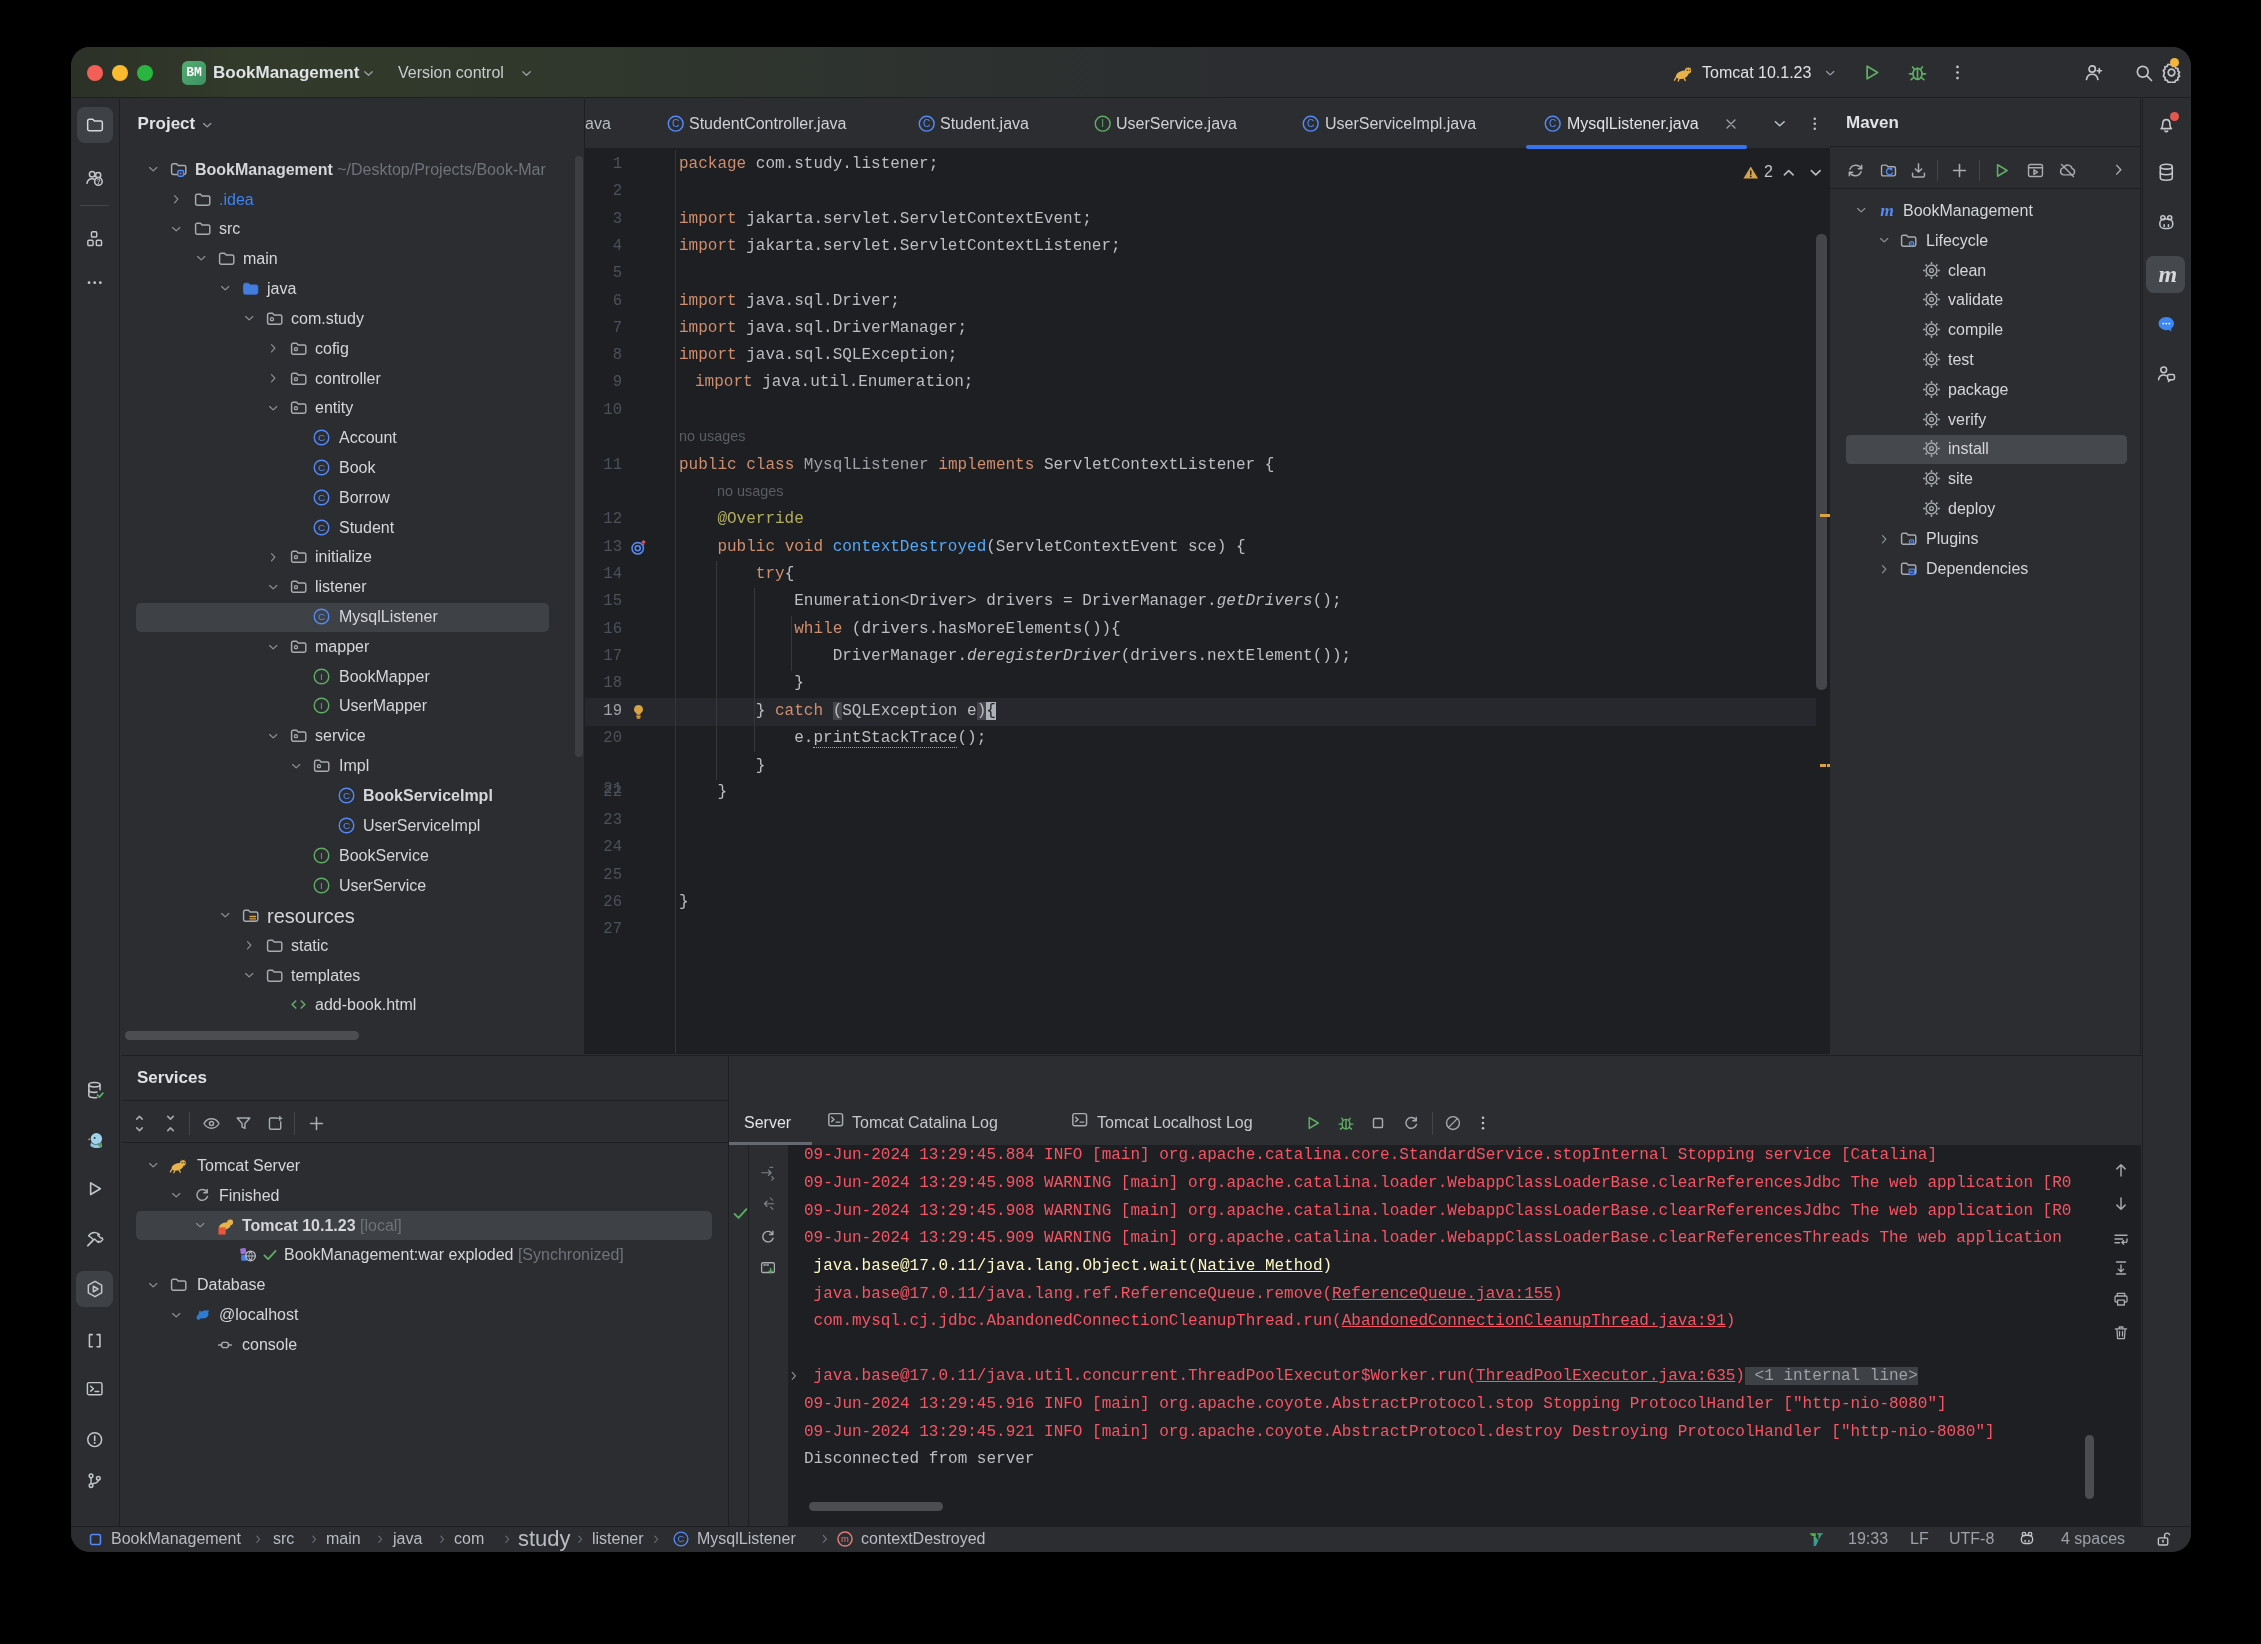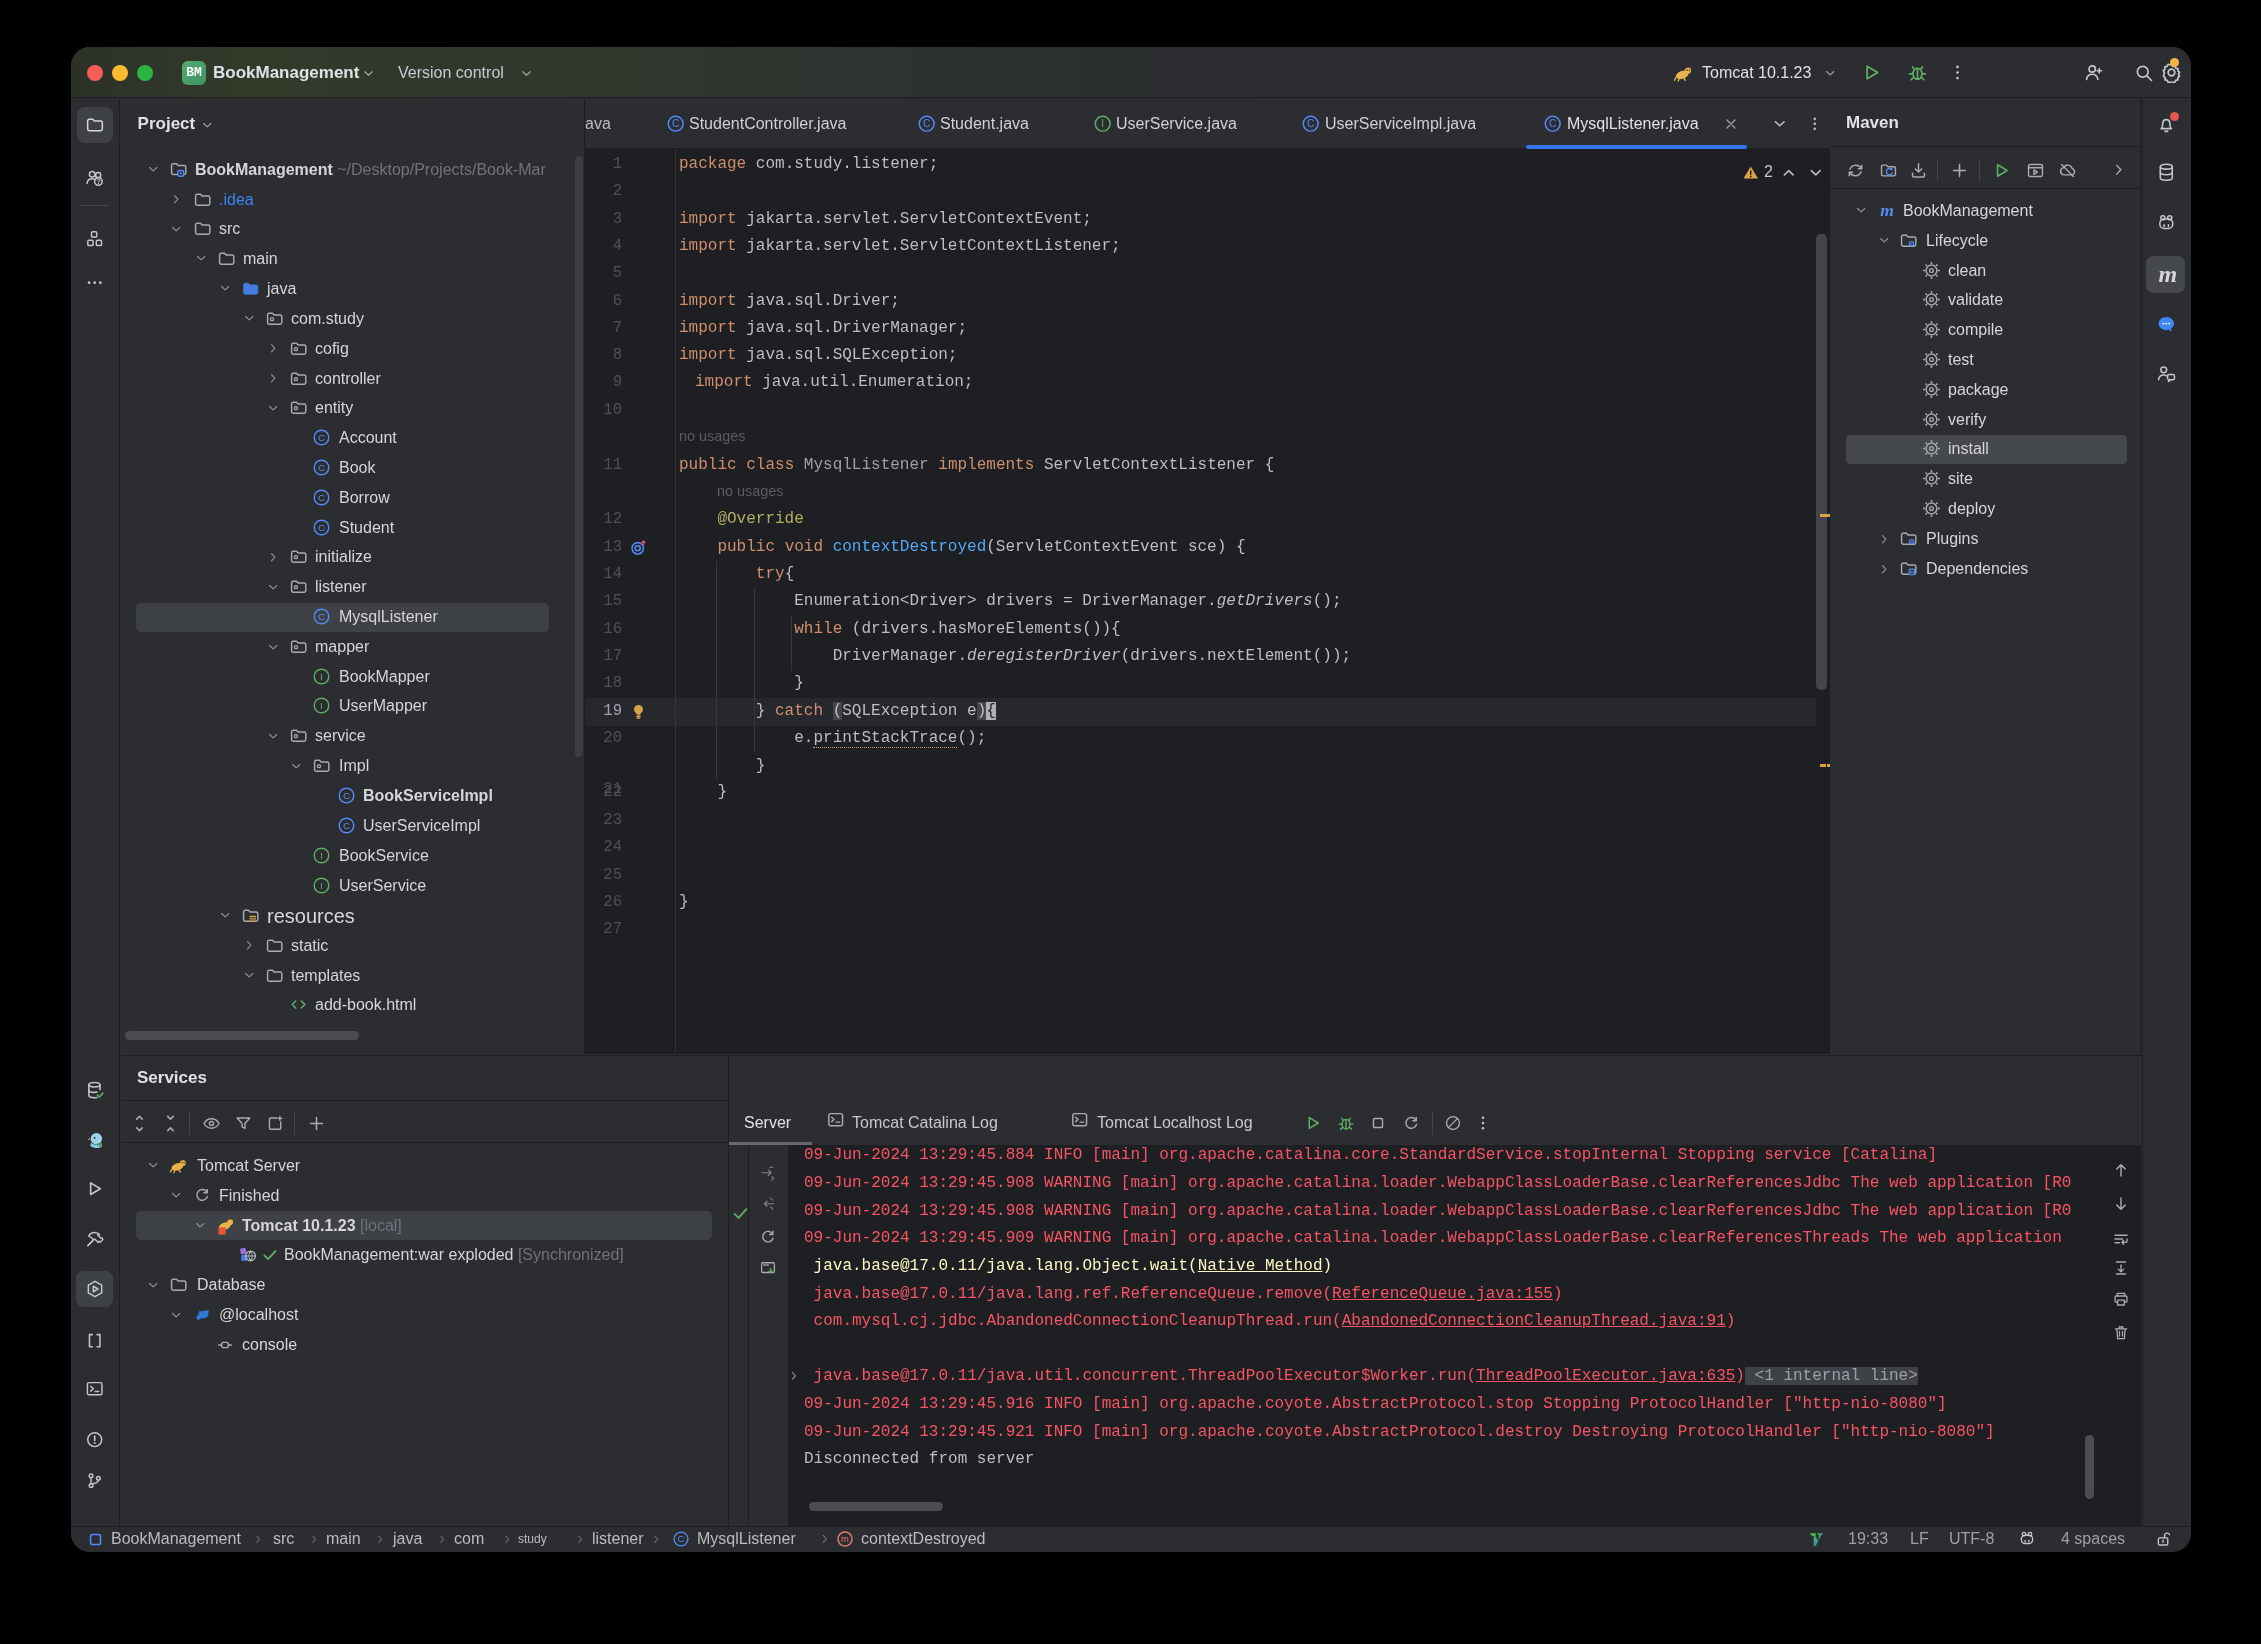--- a/index.html
+++ b/index.html
@@ -1163,21 +1163,21 @@
 <div class="a" style="left:16px;top:1484px">
       <svg width="17" height="17" viewBox="0 0 24 24" fill="none" style="">
         <rect x="5" y="5" width="14" height="14" rx="2.5" stroke="#548af7" stroke-width="2.2" stroke-linecap="round" stroke-linejoin="round"></rect>
       </svg>
     </div>
 <div class="row" style="left:40px;top:1479px;height:26px;font-size:16px;color:#b9bcc2">BookManagement</div>
 <div class="row" style="left:202px;top:1479px;height:26px;font-size:16px;color:#b9bcc2">src</div>
 <div class="row" style="left:255px;top:1479px;height:26px;font-size:16px;color:#b9bcc2">main</div>
 <div class="row" style="left:322px;top:1479px;height:26px;font-size:16px;color:#b9bcc2">java</div>
 <div class="row" style="left:383px;top:1479px;height:26px;font-size:16px;color:#b9bcc2">com</div>
-<div class="row" style="left:447px;top:1479px;height:26px;font-size:12px;color:#b9bcc2">study</div>
+<div class="row" style="left:447px;top:1479px;height:26px;font-size:22px;color:#b9bcc2">study</div>
 <div class="row" style="left:521px;top:1479px;height:26px;font-size:16px;color:#b9bcc2">listener</div>
 <div class="a" style="left:181px;top:1486px">
       <svg width="12.5" height="12.5" viewBox="0 0 24 24" fill="none" style="">
         <path d="M9.2 6l5.6 6-5.6 6" stroke="#6f737a" stroke-width="2" stroke-linecap="round" stroke-linejoin="round"></path>
       </svg>
     </div>
 <div class="a" style="left:237px;top:1486px">
       <svg width="12.5" height="12.5" viewBox="0 0 24 24" fill="none" style="">
         <path d="M9.2 6l5.6 6-5.6 6" stroke="#6f737a" stroke-width="2" stroke-linecap="round" stroke-linejoin="round"></path>
       </svg>

